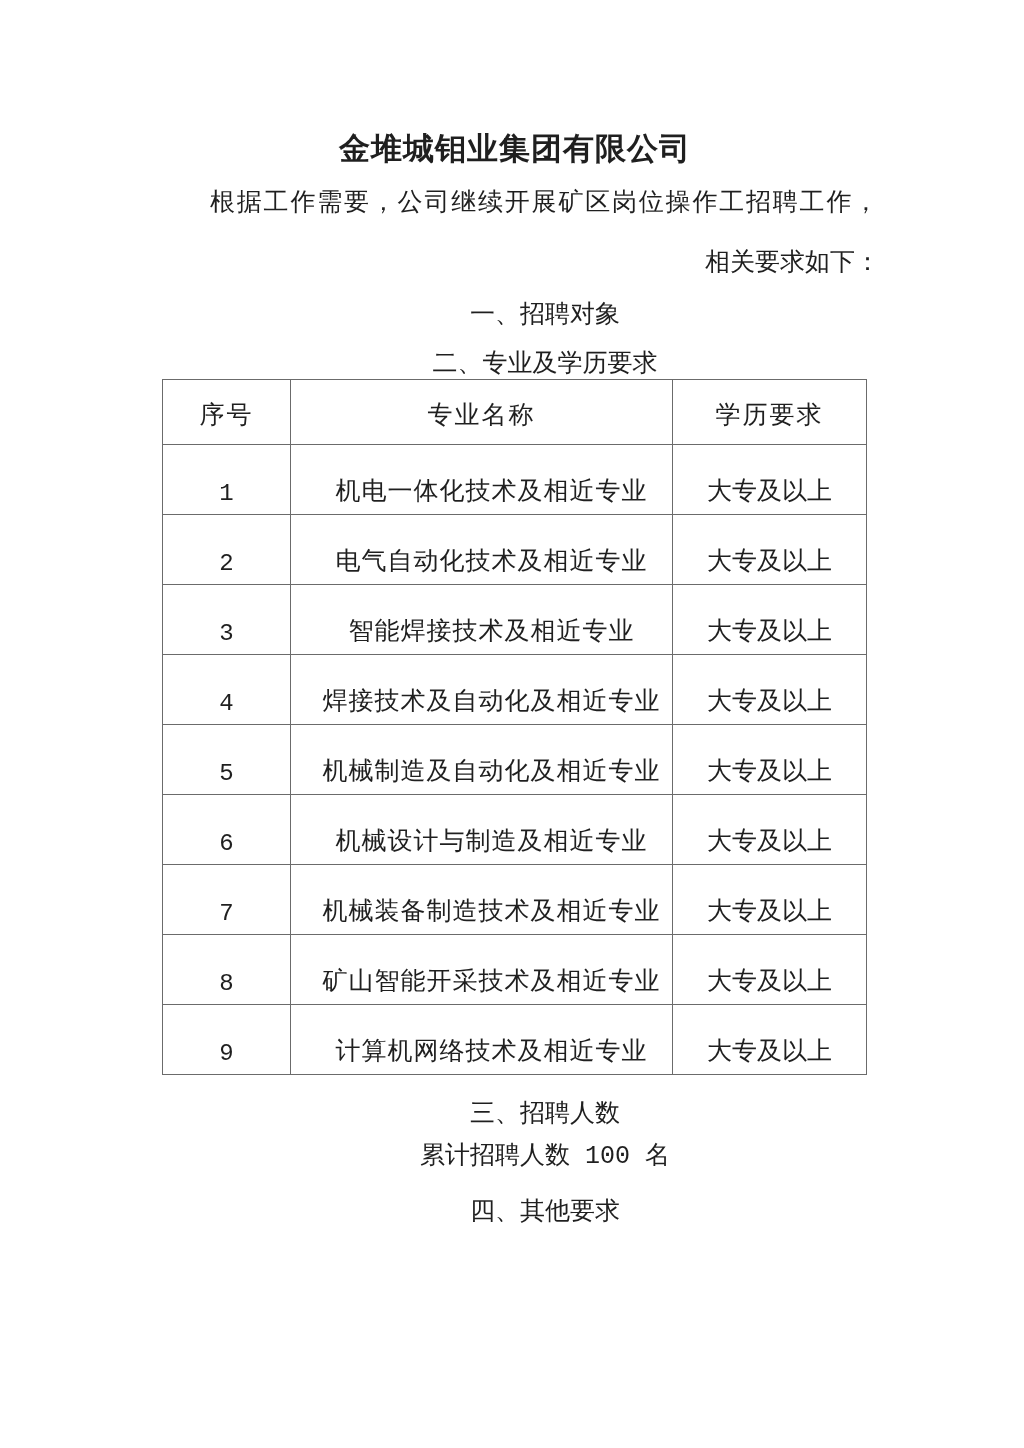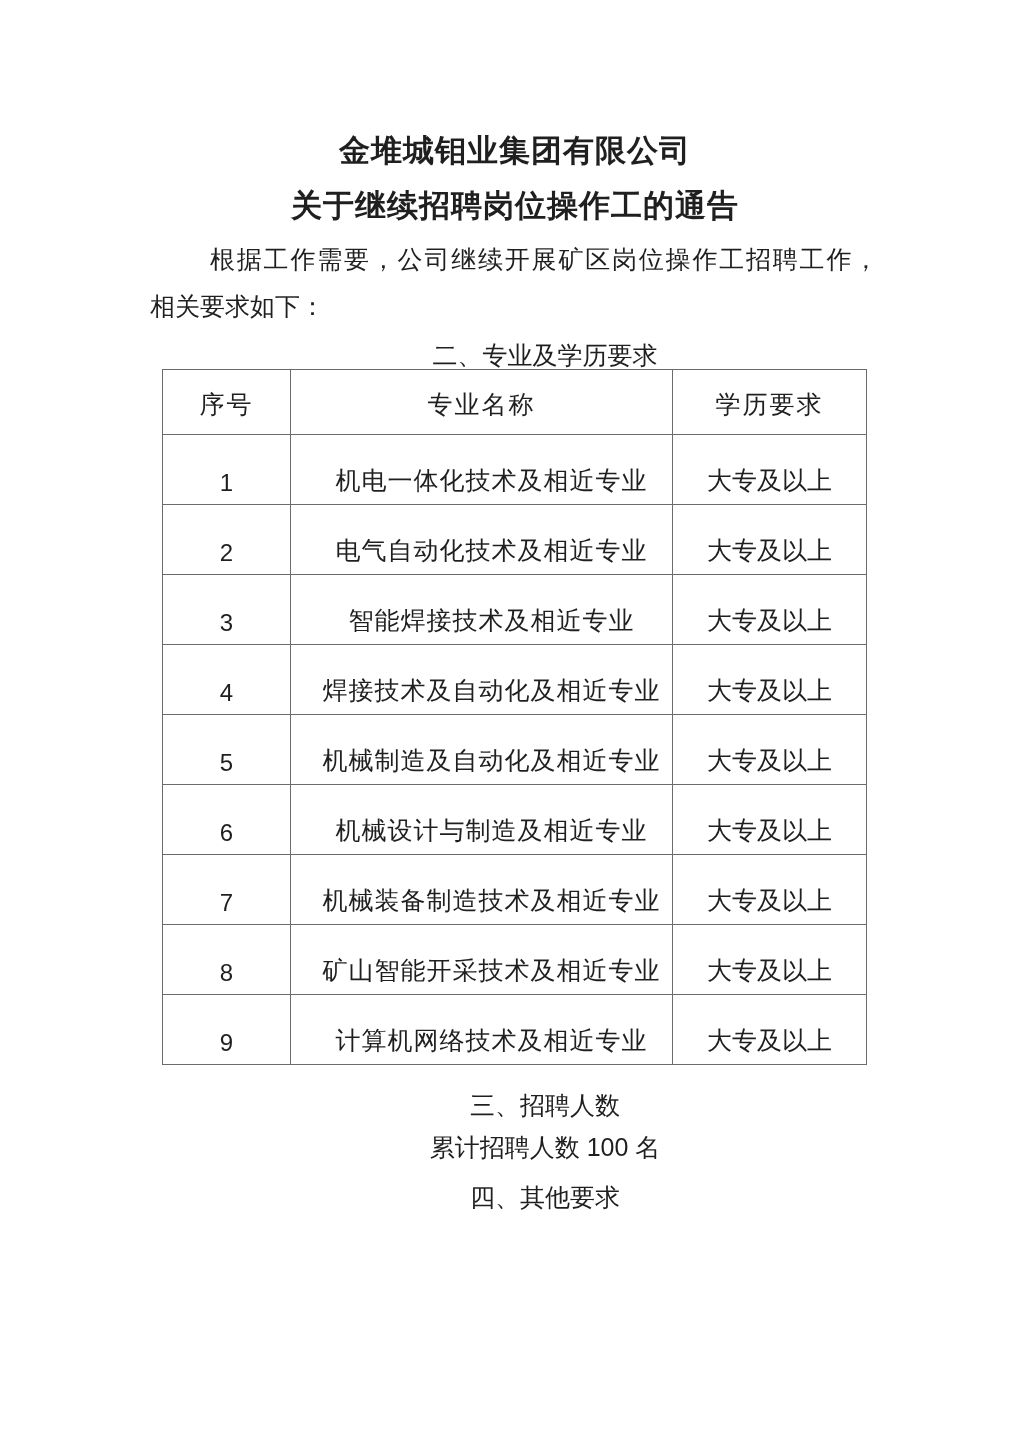--- a/index.html
+++ b/index.html
@@ -5,21 +5,21 @@
   * { box-sizing: border-box; }
   html, body { margin: 0; padding: 0; background: #ffffff; }
 
   .page {
     position: relative;
     width: 1024px;
     height: 1448px;
     margin: 0 auto;
     background: #ffffff;
     color: #1f1f1f;
-    font-family: Liberation Sans, sans-serif;
+    font-family: Liberation Mono, monospace;
     padding: 0 144px 0 150px;
     overflow: hidden;
   }
 
   .doc-title {
     margin: 133px 0 0 0;
     font-size: 31px;
     line-height: 36px;
     font-weight: 700;
     text-align: center;
@@ -36,27 +36,27 @@
 
   .body-line {
     font-size: 25px;
     line-height: 28px;
     font-weight: 400;
   }
   .indent { text-indent: 60px; text-align: center; }
   .stretch { letter-spacing: 1.8px; }
 
   .intro-1   { margin-top: 21px; }
-  .intro-2   { margin-top: 19px; }
+  .intro-2   { margin-top: 32px; text-align: right; }
   .sec1-head { margin-top: 24px; }
   .sec1-body { margin-top: 21px; }
   .sec2-head { margin-top: 21px; }
   .sec3-head { margin-top: 26px; }
   .sec3-body { margin-top: 14px; }
-  .sec4-head { margin-top: 22px; }
+  .sec4-head { margin-top: 28px; }
 
   table.majors {
     border-collapse: collapse;
     table-layout: fixed;
     margin: 0 0 0 12px;
     width: 704px;
   }
   table.majors col.c-no     { width: 128px; }
   table.majors col.c-major  { width: 382px; }
   table.majors col.c-degree { width: 194px; }
@@ -76,25 +76,25 @@
   table.majors th { padding-bottom: 13px; letter-spacing: 2px; }
   table.majors td.no-cell { font-size: 24px; }
   table.majors td.major-cell { letter-spacing: 1px; padding-left: 24px; }
 </style>
 </head>
 <body>
 
 <div class="page">
 
   <div class="doc-title">金堆城钼业集团有限公司</div>
-  <div class="doc-subtitle">关于继续招聘岗位操作工的通告</div>
 
   <div class="body-line indent stretch intro-1">根据工作需要，公司继续开展矿区岗位操作工招聘工作，</div>
   <div class="body-line intro-2">相关要求如下：</div>
 
+  <div class="body-line indent sec1-head">一、招聘对象</div>
 
   <div class="body-line indent sec2-head">二、专业及学历要求</div>
 
   <table class="majors">
     <colgroup>
         <col class="c-no">
         <col class="c-major">
         <col class="c-degree">
       </colgroup>
     <thead>

